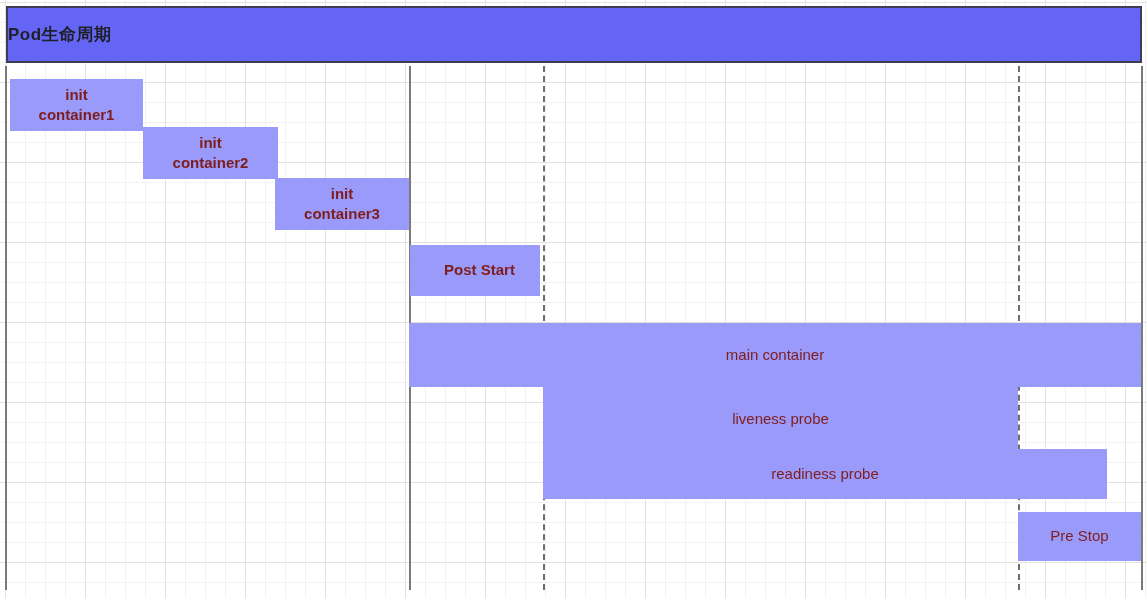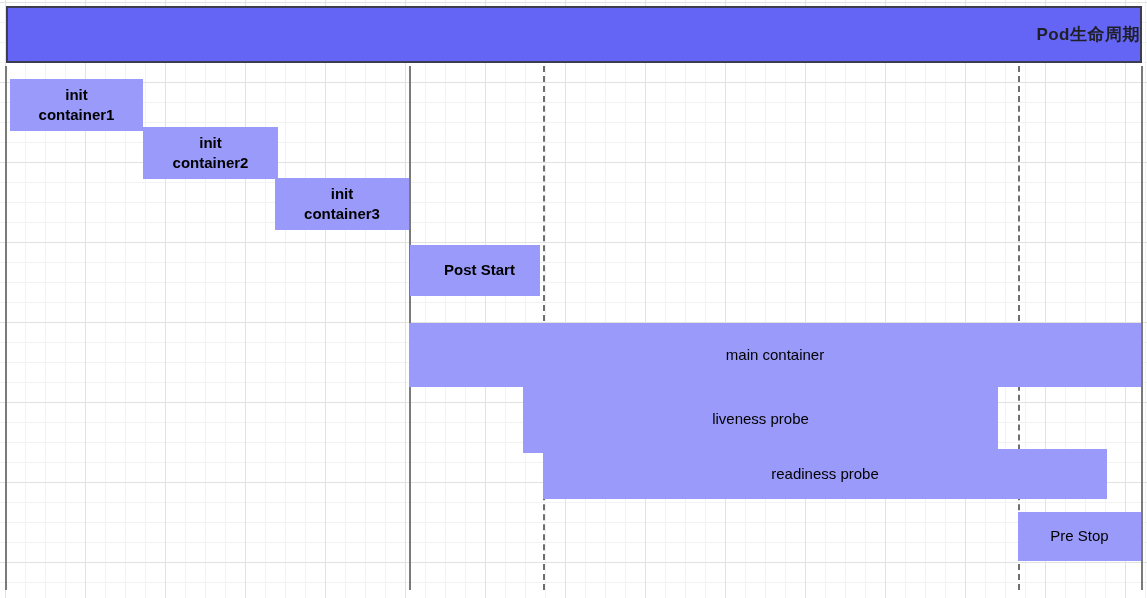--- a/index.html
+++ b/index.html
@@ -22,25 +22,24 @@
     background-position: 5px 2px, 5px 2px, 5px 2px, 5px 2px;
   }
 
   
   .title-bar {
     position: absolute;
     left: 6px; top: 6px;
     width: 1136px; height: 57px;
     background: #6464f5;
     border: 2px solid #3d3d52;
-    display: flex; align-items: center; justify-content: flex-end;
+    display: flex; align-items: center; justify-content: flex-start;
     color: #1f1f28;
     font-size: 17px; font-weight: bold;
     letter-spacing: 0.5px;
-    padding-left: 8px;
   }
 
   
   .vline {
     position: absolute;
     top: 66px;
     width: 0;
     border-left: 2px solid #7a7a7a;
   }
   .vline.dashed {
@@ -48,21 +47,21 @@
   }
 
   
   .bar {
     position: absolute;
     background: #9a9afa;
     display: flex;
     align-items: center;
     justify-content: center;
     text-align: center;
-    color: #000000;
+    color: #7f1d1d;
     font-size: 15px;
     font-weight: bold;
     line-height: 1.35;
     white-space: pre-line;
     z-index: 3;
   }
   .bar.plain { font-weight: normal; }
 
   
   .watermark {
@@ -95,18 +94,18 @@
     </div>
   <div id="bars">
       <div class="bar" style="left: 10px; top: 79px; width: 133px; height: 52px;"><span>init
 container1</span></div>
       <div class="bar" style="left: 143px; top: 127px; width: 135px; height: 52px;"><span>init
 container2</span></div>
       <div class="bar" style="left: 275px; top: 178px; width: 134px; height: 52px;"><span>init
 container3</span></div>
       <div class="bar" style="left: 410px; top: 245px; width: 130px; height: 51px; padding-left: 9px;"><span>Post Start</span></div>
       <div class="bar plain" style="left: 409px; top: 323px; width: 732px; height: 64px;"><span>main container</span></div>
-      <div class="bar plain" style="left: 523px; top: 385px; width: 475px; height: 68px;"><span>liveness probe</span></div>
+      <div class="bar plain" style="left: 543px; top: 385px; width: 475px; height: 68px;"><span>liveness probe</span></div>
       <div class="bar plain" style="left: 543px; top: 449px; width: 564px; height: 50px;"><span>readiness probe</span></div>
       <div class="bar plain" style="left: 1018px; top: 512px; width: 123px; height: 49px; align-items: center;"><span>Pre Stop</span></div>
     </div>
 
 </div>
 
 </body></html>

